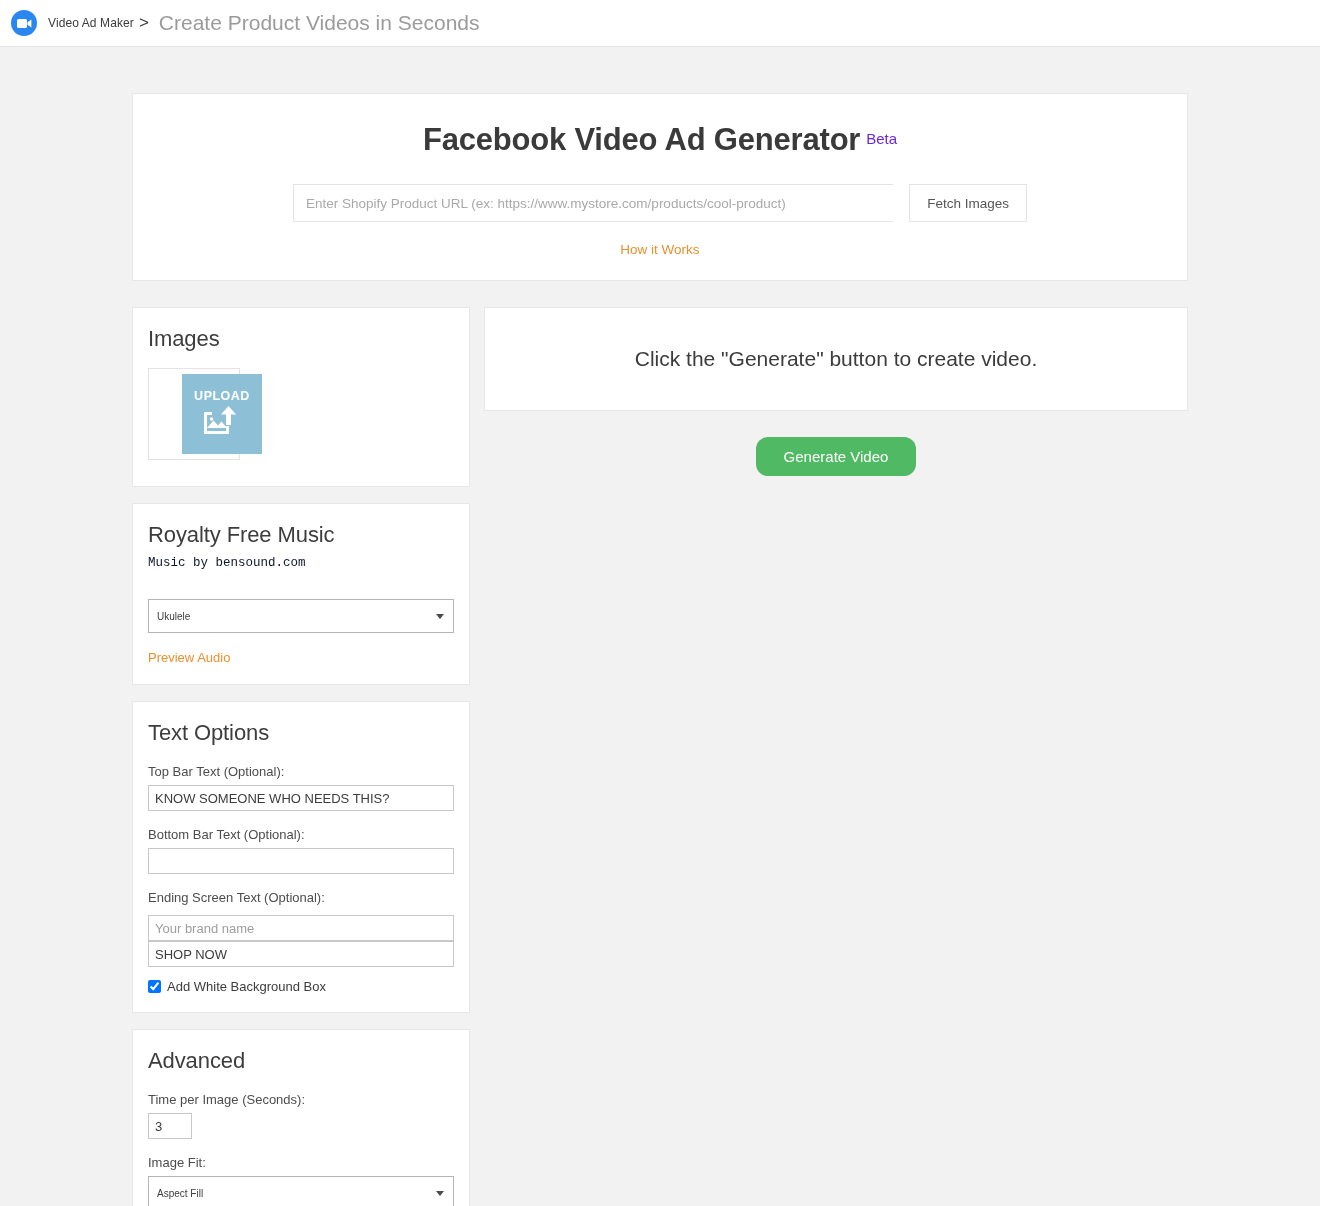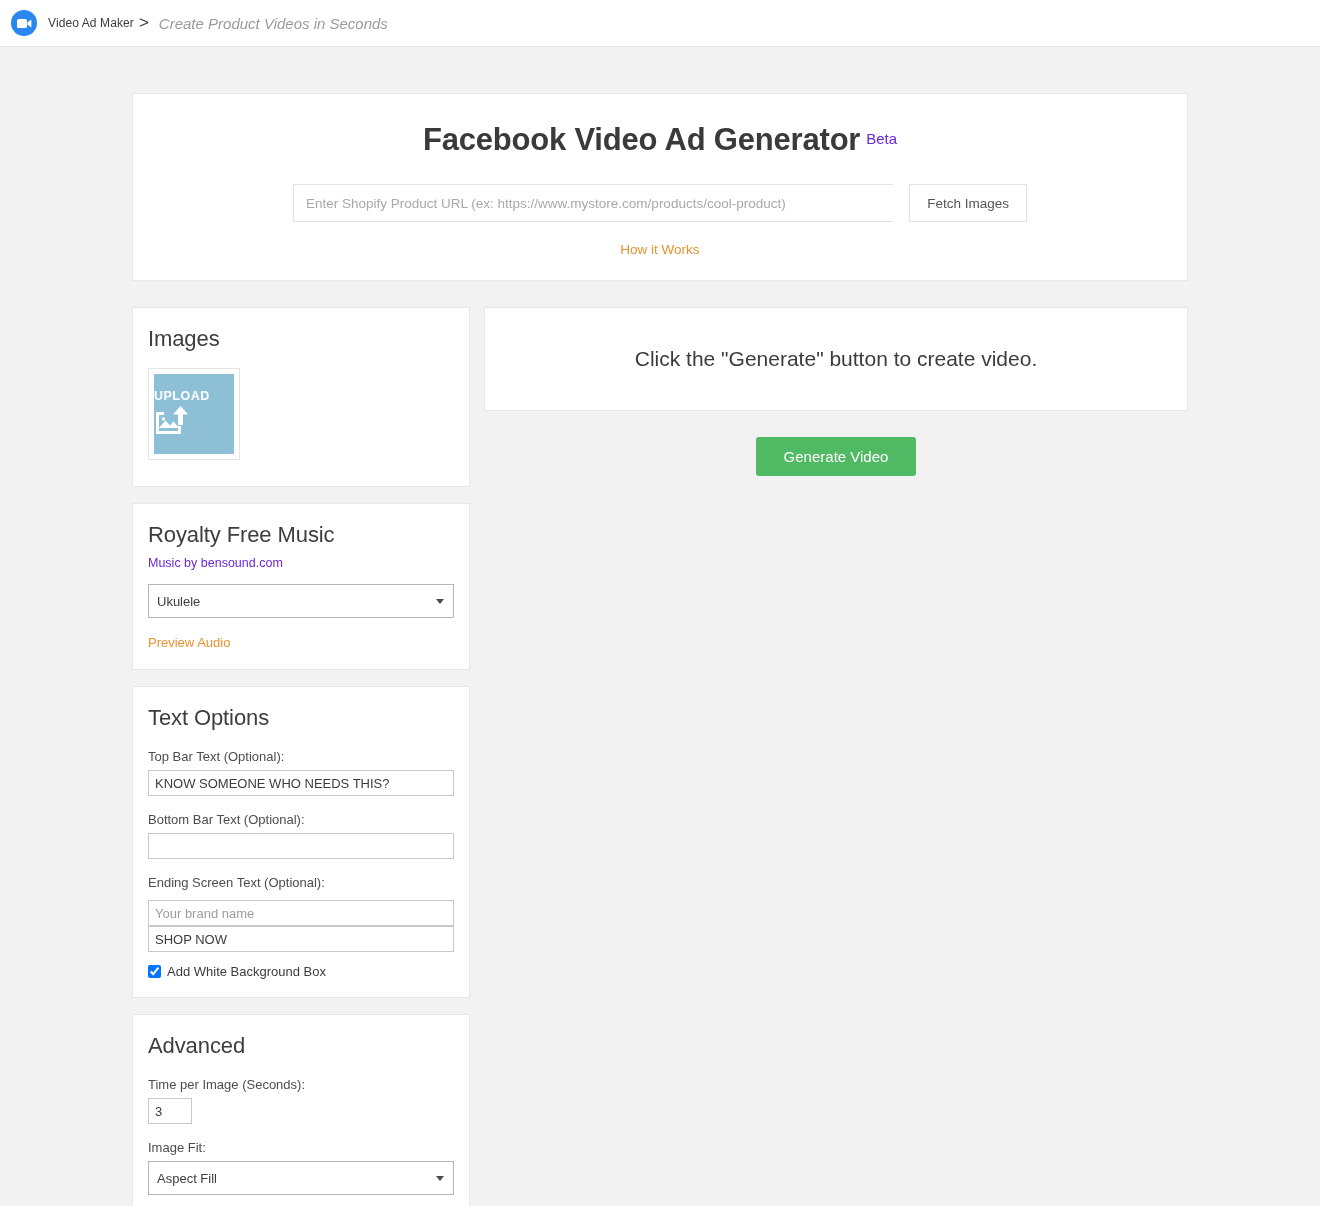--- a/index.html
+++ b/index.html
@@ -33,23 +33,22 @@
   .brand-logo svg { display: block; }
   .brand-name {
     margin-left: 11px;
     font-size: 12px;
     color: #3b3b3b;
     letter-spacing: .1px;
   }
   .brand-sep { margin-left: 5px; font-size: 17px; color: #3b3b3b; }
   .brand-tagline {
     margin-left: 10px;
-    font-size: 15px;
+    font-size: 21px;
     color: #9b9b9b;
-    font-style: italic;
   }
 
   
   .page { padding: 0; }
   .wrap {
     width: 1056px;
     margin: 0 auto;
     padding-top: 46px;
   }
 
@@ -123,62 +122,65 @@
 
   .panel { margin-bottom: 16px; padding: 18px 15px 18px; }
   .panel h2 {
     margin: 0 0 8px 0;
     font-size: 22px;
     font-weight: normal;
     color: #3d3d3d;
     letter-spacing: -.1px;
   }
   .panel .sub {
-    margin: 0 0 14px 0;
+    margin: 0 0 29px 0;
     font-size: 12.5px;
-    color: #6d28d9;
+    color: #0f172a;
+    font-family: Liberation Mono, monospace;
   }
 
   
   .images-panel { padding-bottom: 26px; }
   .images-panel h2 { margin-bottom: 16px; }
   .upload-tile {
     width: 92px; height: 92px;
     border: 1px solid #e3e3e3;
     background: #fff;
     padding: 5px;
     display: inline-block;
     cursor: pointer;
   }
   .upload-inner {
     width: 100%; height: 100%;
     background: #8dc0d7;
     display: flex;
     flex-direction: column;
+    align-items: center;
     justify-content: center;
+    margin-left: 28px;
   }
   .upload-word {
     color: #fff;
     font-size: 12.5px;
     font-weight: bold;
     letter-spacing: .5px;
     margin-bottom: 3px;
   }
 
   
   .select-box {
     position: relative;
     width: 100%;
     height: 27px;
     border: 1px solid #b5b5b5;
     background: #fff;
     display: flex;
     align-items: center;
     padding: 16px 8px;
-    font-size: 13px;
+    font-size: 10px;
     color: #3c3c3c;
     cursor: pointer;
   }
   .select-box .caret {
     position: absolute;
     right: 9px;
     top: 50%;
     margin-top: -2px;
     width: 0; height: 0;
     border-left: 4px solid transparent;
@@ -249,21 +251,21 @@
   }
   .preview-text {
     font-size: 21px;
     color: #3c3c3c;
   }
   .gen-wrap { text-align: center; margin-top: 26px; }
   .gen-btn {
     background: #4fb963;
     color: #fff;
     border: none;
-    border-radius: 3px;
+    border-radius: 12px;
     font-size: 15px;
     font-family: "Liberation Sans", sans-serif;
     padding: 11px 28px;
     cursor: pointer;
   }
 </style>
 </head>
 <body>
 
 <div class="topbar">

